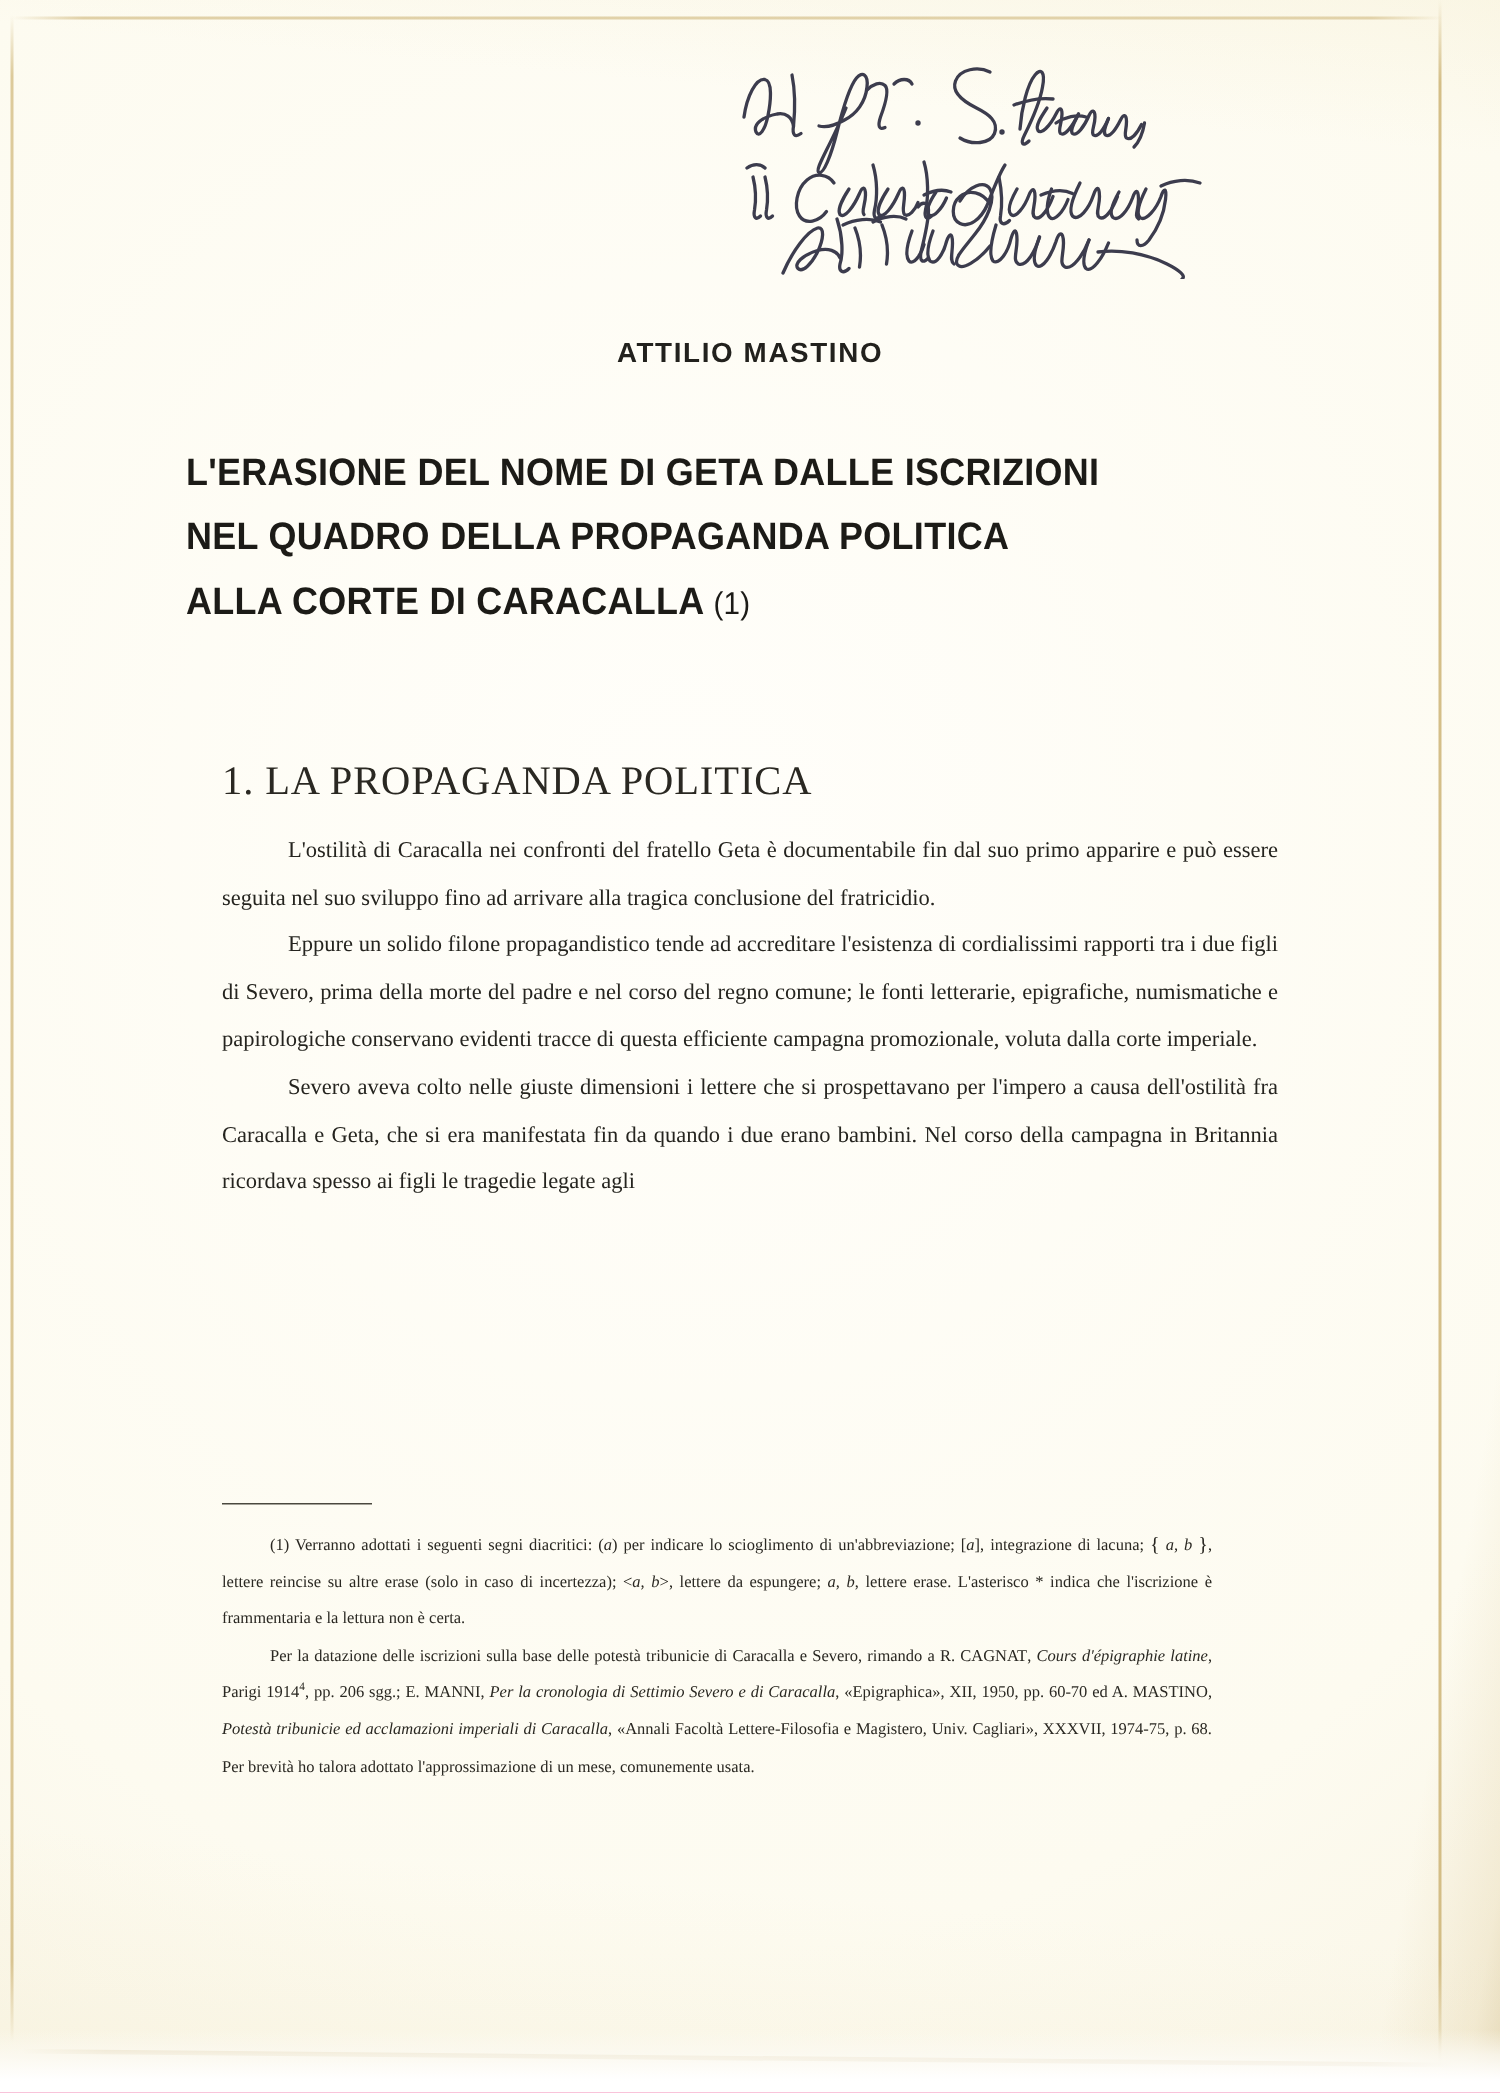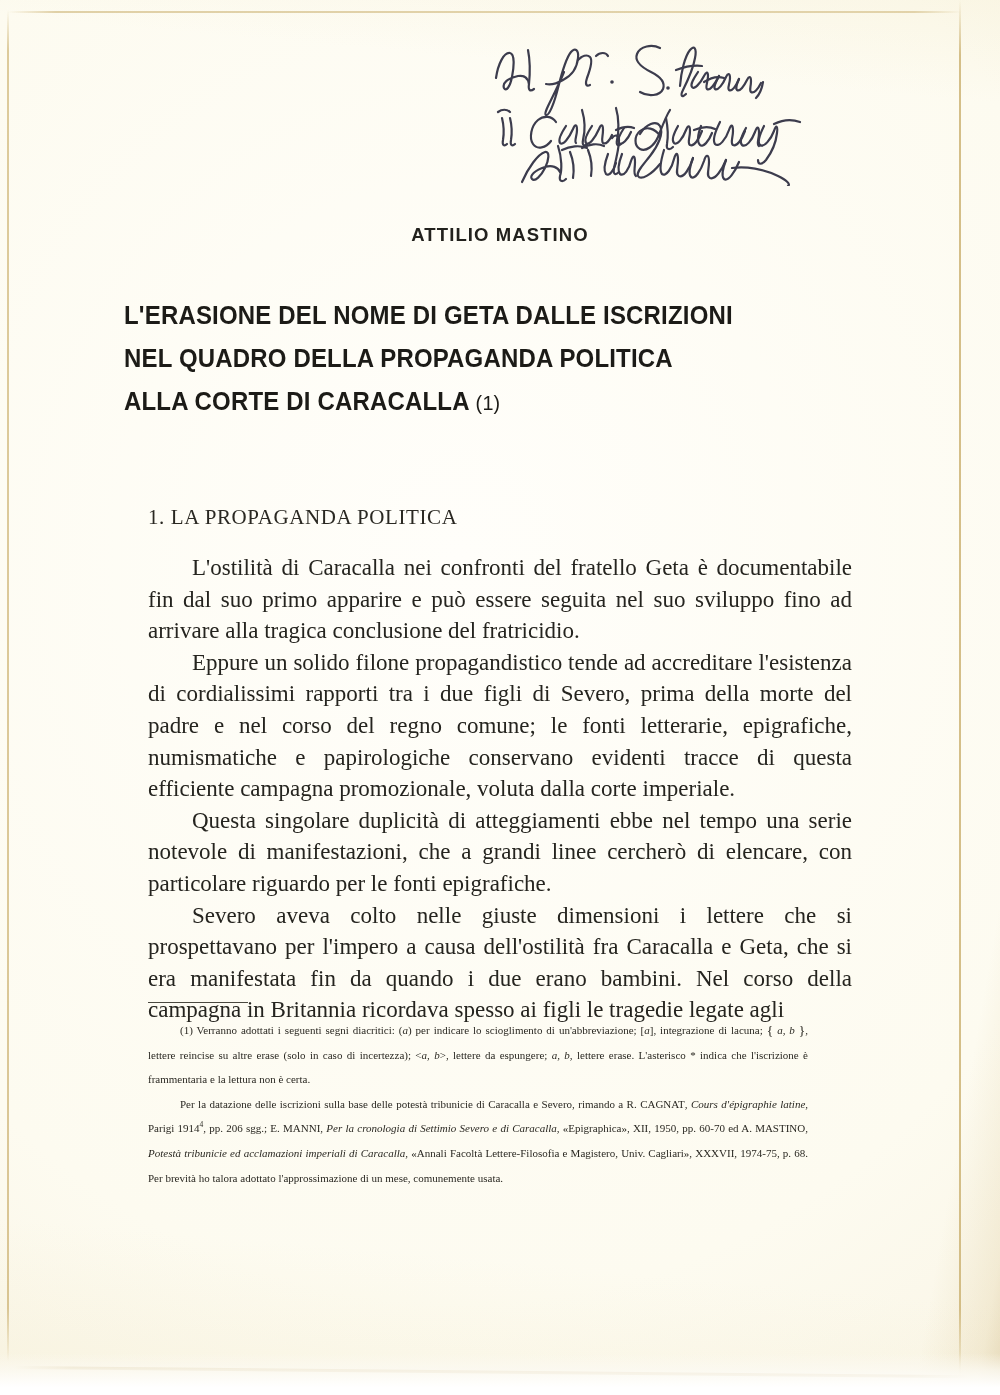--- a/index.html
+++ b/index.html
@@ -123,31 +123,31 @@
   }
   .title-note {
     font-weight: normal;
     font-size: 21px;
   }
 
   .section-heading {
     position: absolute;
     top: 505px;
     left: 148px;
-    font-size: 21px;
+    font-size: 27px;
     letter-spacing: 0.6px;
     color: #2a2822;
   }
 
   .body-text {
     position: absolute;
     top: 552px;
     left: 148px;
     width: 704px;
-    font-size: 23px;
+    font-size: 15px;
     line-height: 31.6px;
     text-align: justify;
     color: #25241f;
     -webkit-hyphens: manual;
     hyphens: manual;
   }
   .body-text p {
     margin: 0;
     text-indent: 44px;
   }
@@ -258,21 +258,20 @@
       <div class="title-line">L'ERASIONE DEL NOME DI GETA DALLE ISCRIZIONI</div>
       <div class="title-line">NEL QUADRO DELLA PROPAGANDA POLITICA</div>
       <div class="title-line"><span>ALLA CORTE DI CARACALLA</span> <span class="title-note">(1)</span></div>
     </div>
 
     <div class="section-heading">1. LA PROPAGANDA POLITICA</div>
 
     <div class="body-text">
       <p>L'ostilità di Caracalla nei confronti del fratello Geta è documentabile fin dal suo primo apparire e può essere seguita nel suo sviluppo fino ad arrivare alla tragica conclusione del fratricidio.</p>
       <p>Eppure un solido filone propagandistico tende ad accreditare l'esistenza di cordialissimi rapporti tra i due figli di Severo, prima della morte del padre e nel corso del regno comune; le fonti letterarie, epigrafiche, numismatiche e papirologiche conservano evidenti tracce di questa efficiente campagna promozionale, voluta dalla corte imperiale.</p>
-      <p>Questa singolare duplicità di atteggiamenti ebbe nel tempo una serie notevole di manifestazioni, che a grandi linee cercherò di elencare, con particolare riguardo per le fonti epigrafiche.</p>
       <p>Severo aveva colto nelle giuste dimensioni i lettere che si prospettavano per l'impero a causa dell'ostilità fra Caracalla e Geta, che si era manifestata fin da quando i due erano bambini. Nel corso della campagna in Britannia ricordava spesso ai figli le tragedie legate agli</p>
     </div>
 
     <div class="footnote-rule"></div>
 
     <div class="footnotes">
       <p class="indented"><span>(1)</span><span> Verranno adottati i seguenti segni diacritici: (</span><i>a</i><span>) per indicare lo scioglimento di un'abbreviazione; [</span><i>a</i><span>], integrazione di lacuna; </span><span class="brace-set">{</span><i> a, b </i><span class="brace-set">}</span><span>, lettere reincise su altre erase (solo in caso di incertezza); &lt;</span><i>a, b</i><span>&gt;, lettere da espungere; </span><i>a, b</i><span>, lettere erase. L'asterisco * indica che l'iscrizione è frammentaria e la lettura non è certa.</span></p>
 
       <p class="indented"><span>Per la datazione delle iscrizioni sulla base delle potestà tribunicie di Caracalla e Severo, rimando a R. </span><span class="smallcaps">CAGNAT</span><span>, </span><i>Cours d'épigraphie latine</i><span>, Parigi 1914</span><sup>4</sup><span>, pp. 206 sgg.; E. </span><span class="smallcaps">MANNI</span><span>, </span><i>Per la cronologia di Settimio Severo e di Caracalla</i><span>, «Epigraphica», XII, 1950, pp. 60-70 ed A. </span><span class="smallcaps">MASTINO</span><span>, </span><i>Potestà tribunicie ed acclamazioni imperiali di Caracalla</i><span>, «Annali Facoltà Lettere-Filosofia e Magistero, Univ. Cagliari», XXXVII, 1974-75, p. 68. Per brevità ho talora adottato l'approssimazione di un mese, comunemente usata.</span></p>
     </div>

